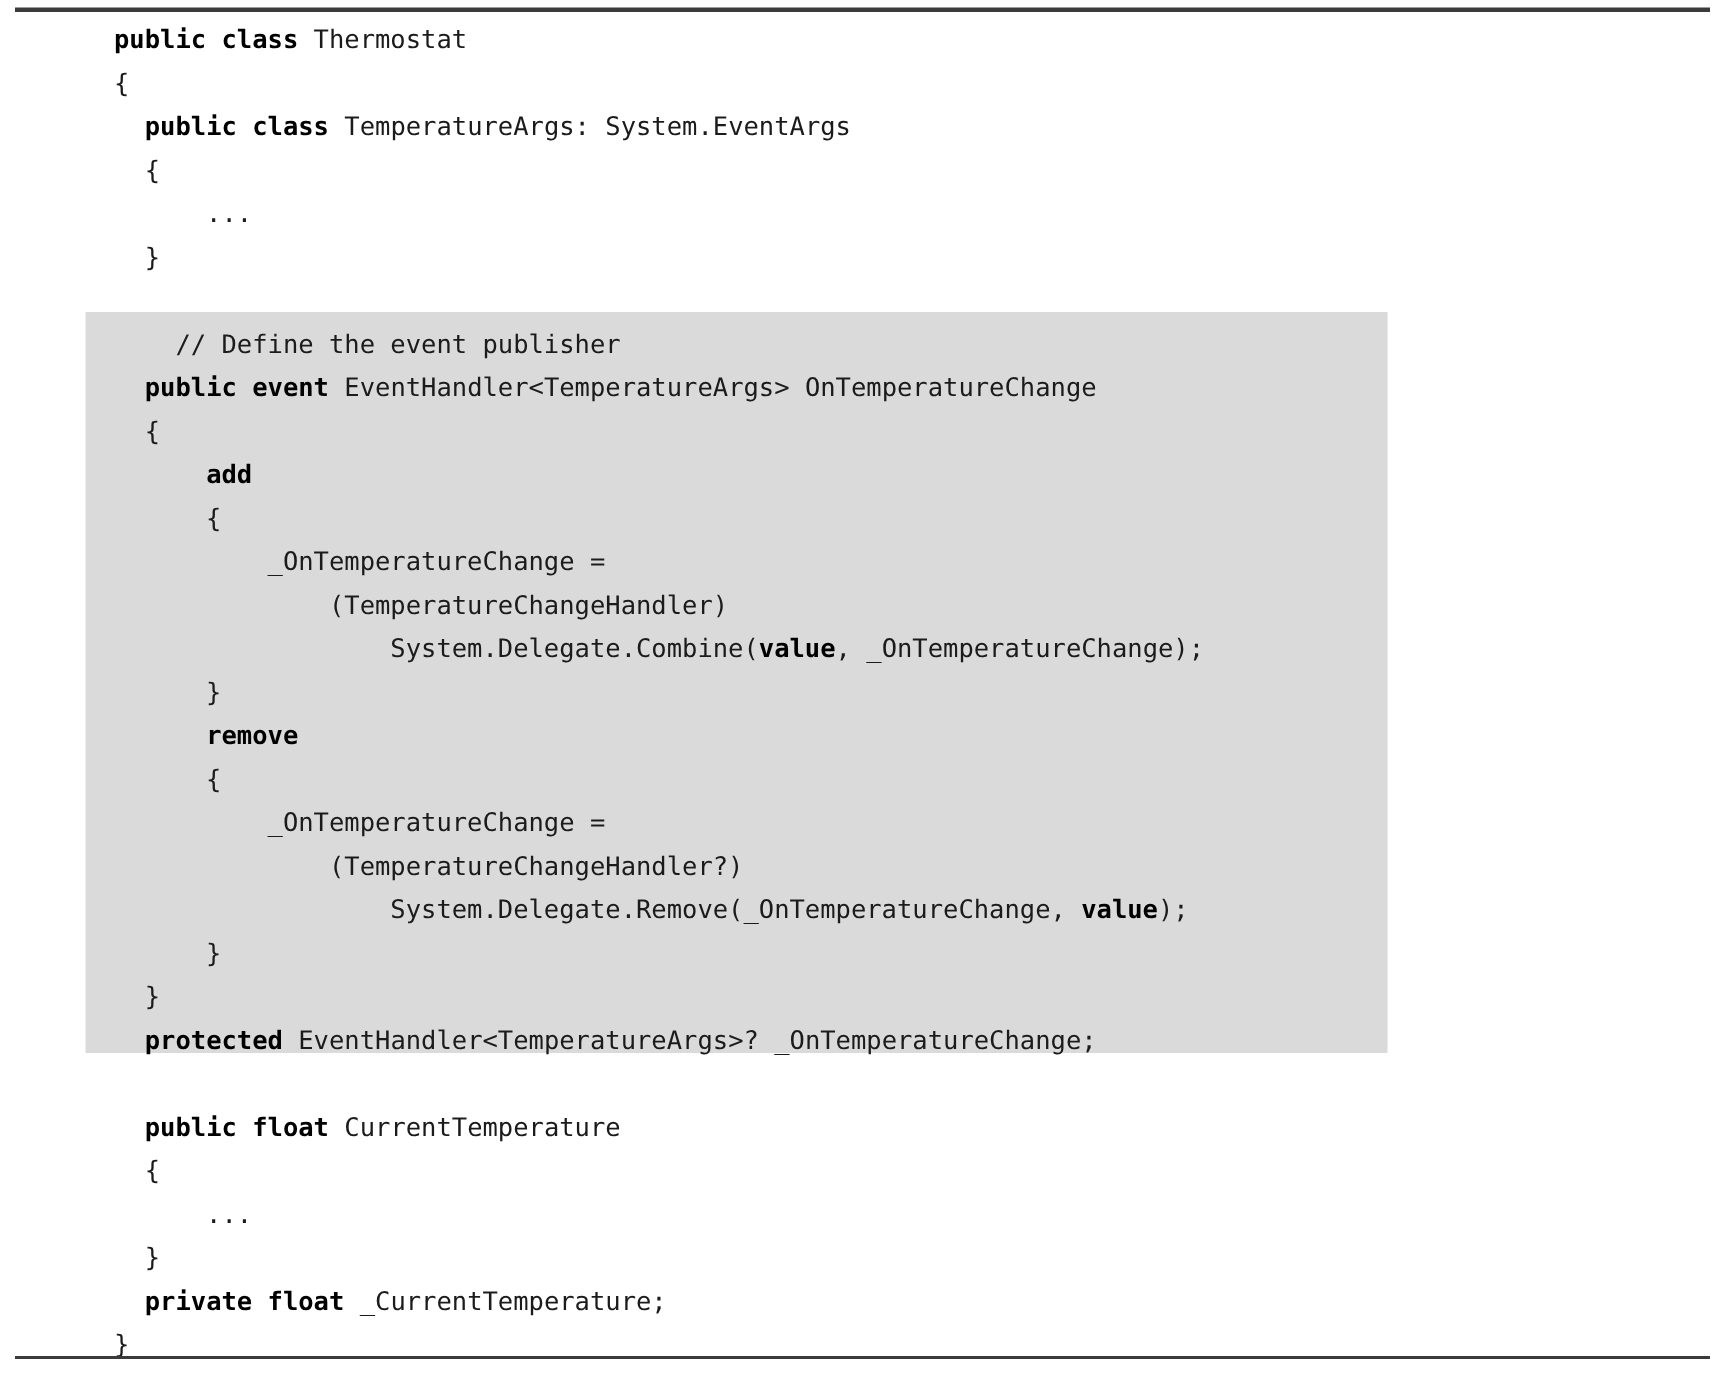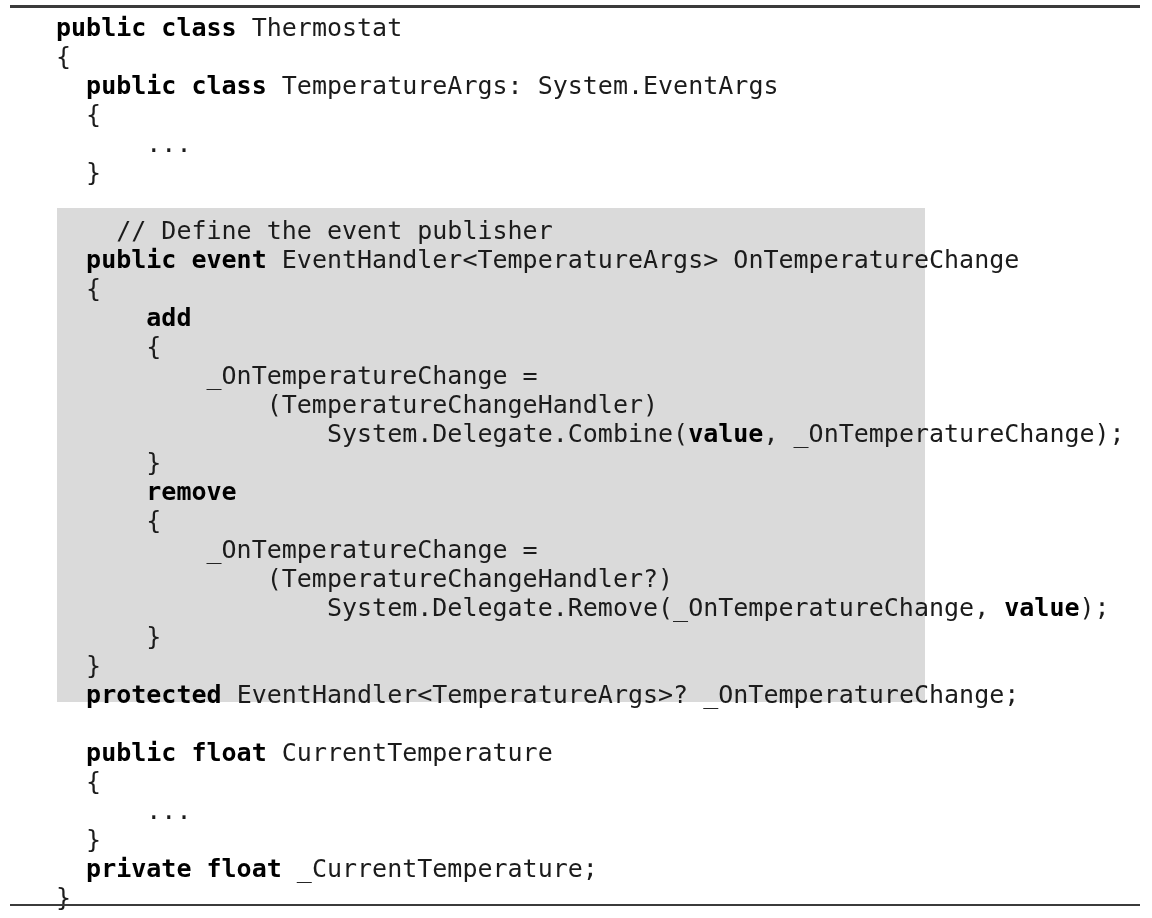--- a/index.html
+++ b/index.html
@@ -44,24 +44,24 @@
     left: 57px;
     top: 208px;
     width: 868px;
     height: 494px;
     background: #dadada;
   }
 
   
   .code-body {
     position: absolute;
-    left: 56px;
+    left: 76px;
     top: 13px;
     width: 1070px;
-    font-size: 25px;
+    font-size: 17px;
     line-height: 29px;
     color: #1b1b1b;
     white-space: pre;
     letter-spacing: 0px;
   }
 
   .code-line {
     height: 29px;
     white-space: pre;
     font-family: "DejaVu Sans Mono", "Liberation Mono", monospace;

